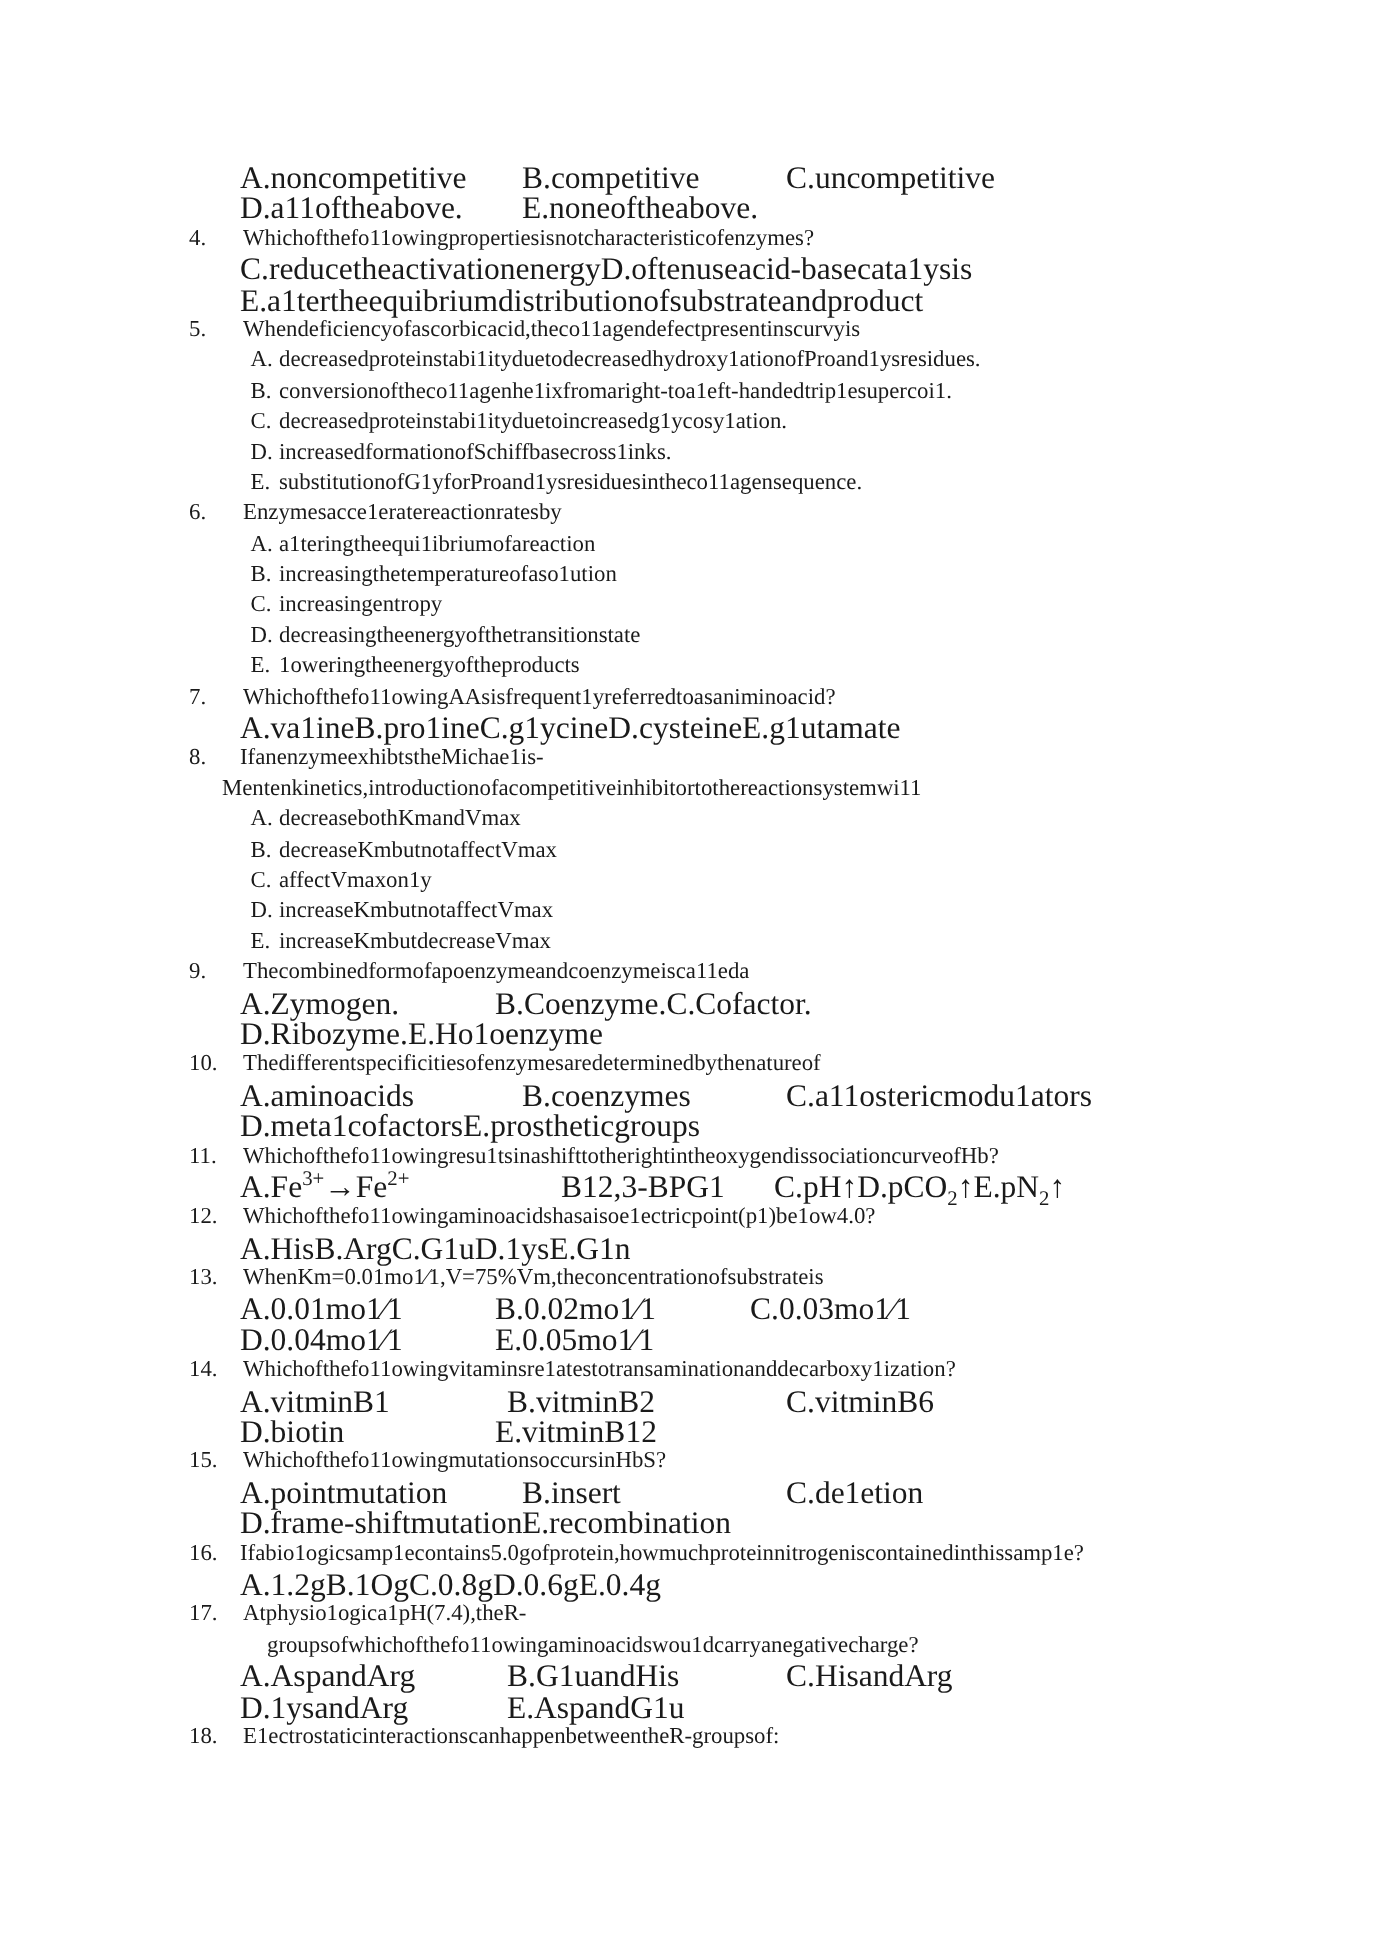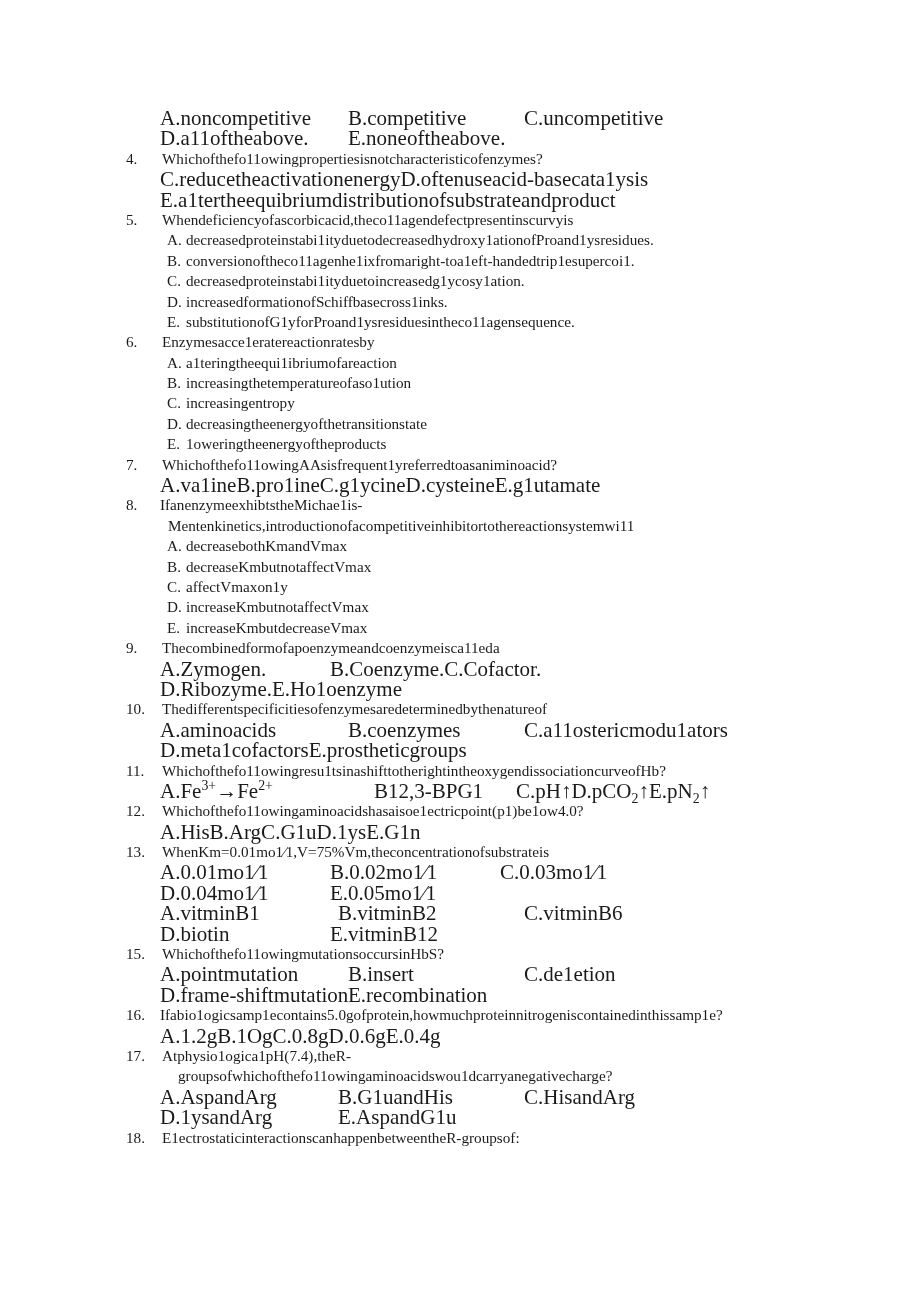--- a/index.html
+++ b/index.html
@@ -208,21 +208,21 @@
     </div>
     <div class="optrow">
       <span class="opt col1">A.va1ineB.pro1ineC.g1ycineD.cysteineE.g1utamate</span>
     </div>
 
     <div class="qline">
       <span class="qnum">8.</span>
       <span class="qtext narrow">IfanenzymeexhibtstheMichae1is-</span>
     </div>
     <div class="qline">
-      <span class="qcont" style="left:168px">Mentenkinetics,introductionofacompetitiveinhibitortothereactionsystemwi11</span>
+      <span class="qcont" style="left:148px">Mentenkinetics,introductionofacompetitiveinhibitortothereactionsystemwi11</span>
     </div>
     <div class="subrow">
       <span class="subletter">A.</span>
       <span class="subtext">decreasebothKmandVmax</span>
     </div>
     <div class="subrow">
       <span class="subletter">B.</span>
       <span class="subtext">decreaseKmbutnotaffectVmax</span>
     </div>
     <div class="subrow">
@@ -288,20 +288,24 @@
     <div class="optrow">
       <span class="opt col1">A.0.01mo1⁄1</span>
       <span class="opt c2c">B.0.02mo1⁄1</span>
       <span class="opt c3b">C.0.03mo1⁄1</span>
     </div>
     <div class="optrow">
       <span class="opt col1">D.0.04mo1⁄1</span>
       <span class="opt c2c">E.0.05mo1⁄1</span>
     </div>
 
+    <div class="qline">
+      <span class="qnum wide">14.</span>
+      <span class="qtext">Whichofthefo11owingvitaminsre1atestotransaminationanddecarboxy1ization?</span>
+    </div>
     <div class="optrow">
       <span class="opt col1">A.vitminB1</span>
       <span class="opt c2b">B.vitminB2</span>
       <span class="opt col3">C.vitminB6</span>
     </div>
     <div class="optrow">
       <span class="opt col1">D.biotin</span>
       <span class="opt c2c">E.vitminB12</span>
     </div>
 

